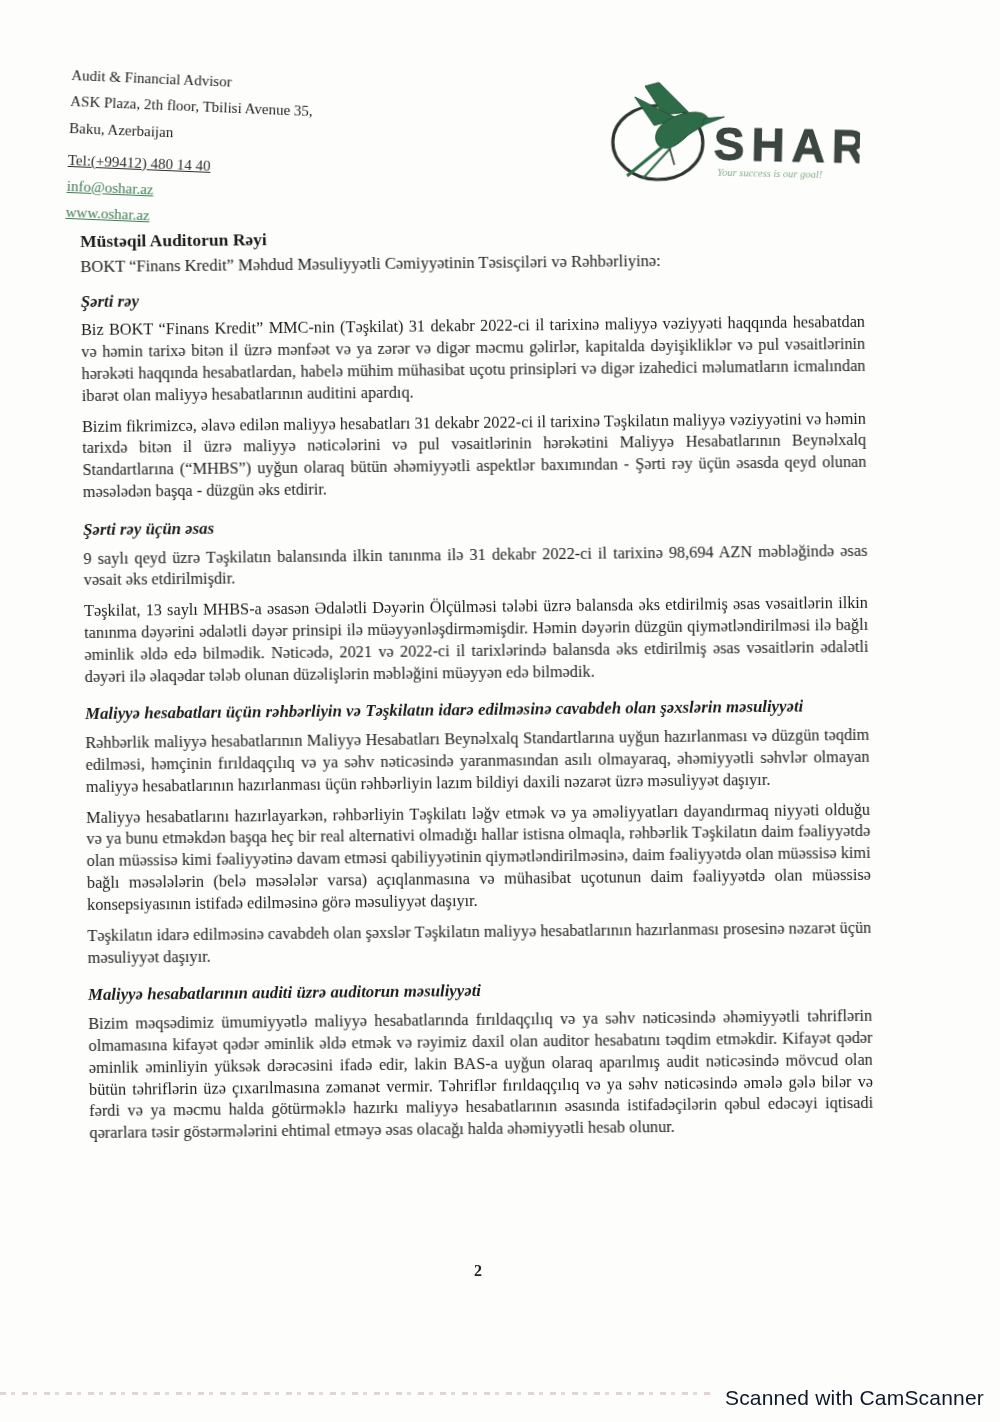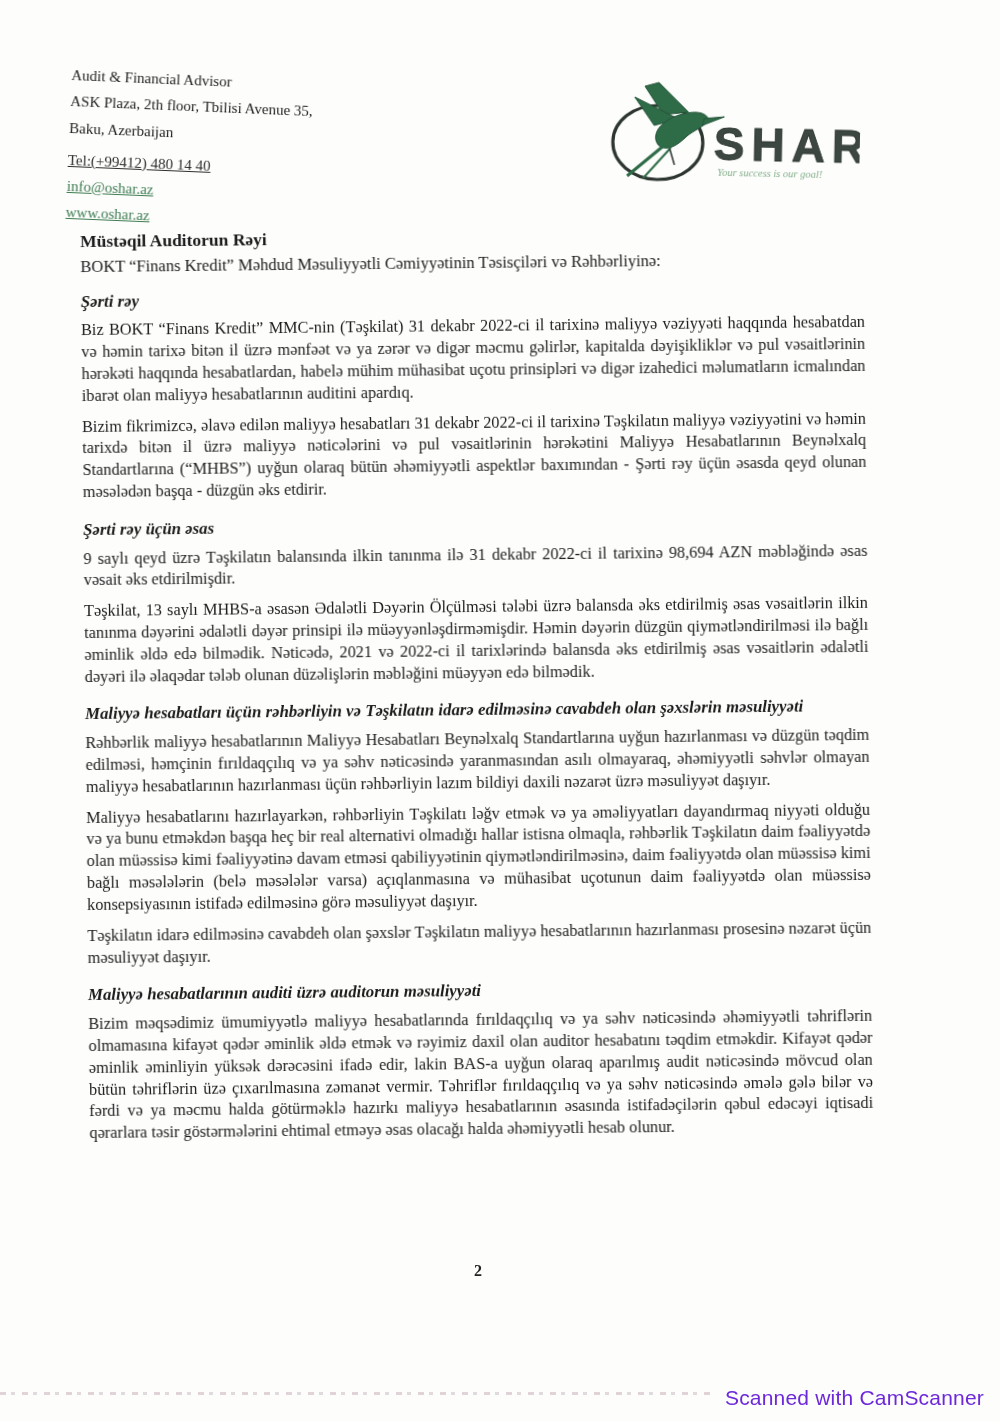--- a/index.html
+++ b/index.html
@@ -60,21 +60,21 @@
   .scan-edge{
     position:absolute;left:0;top:1392px;width:715px;height:3px;
     background:repeating-linear-gradient(90deg,
       rgba(190,160,170,.45) 0 6px, rgba(255,255,255,0) 6px 11px,
       rgba(170,150,165,.35) 11px 15px, rgba(255,255,255,0) 15px 22px);
     filter:blur(.4px);
   }
   .camscanner{
     position:absolute;right:16px;top:1386px;
     font-family:"Liberation Sans","DejaVu Sans",sans-serif;
-    font-size:21px;color:#6d28d9;letter-spacing:.2px;
+    font-size:21px;color:#0f172a;letter-spacing:.2px;
   }
 </style>
 </head>
 <body>
 
 <div class="page">
 
   <div class="letterhead">
     <div class="lh-line">Audit &amp; Financial Advisor</div>
     <div class="lh-line">ASK Plaza, 2th floor, Tbilisi Avenue 35,</div>

